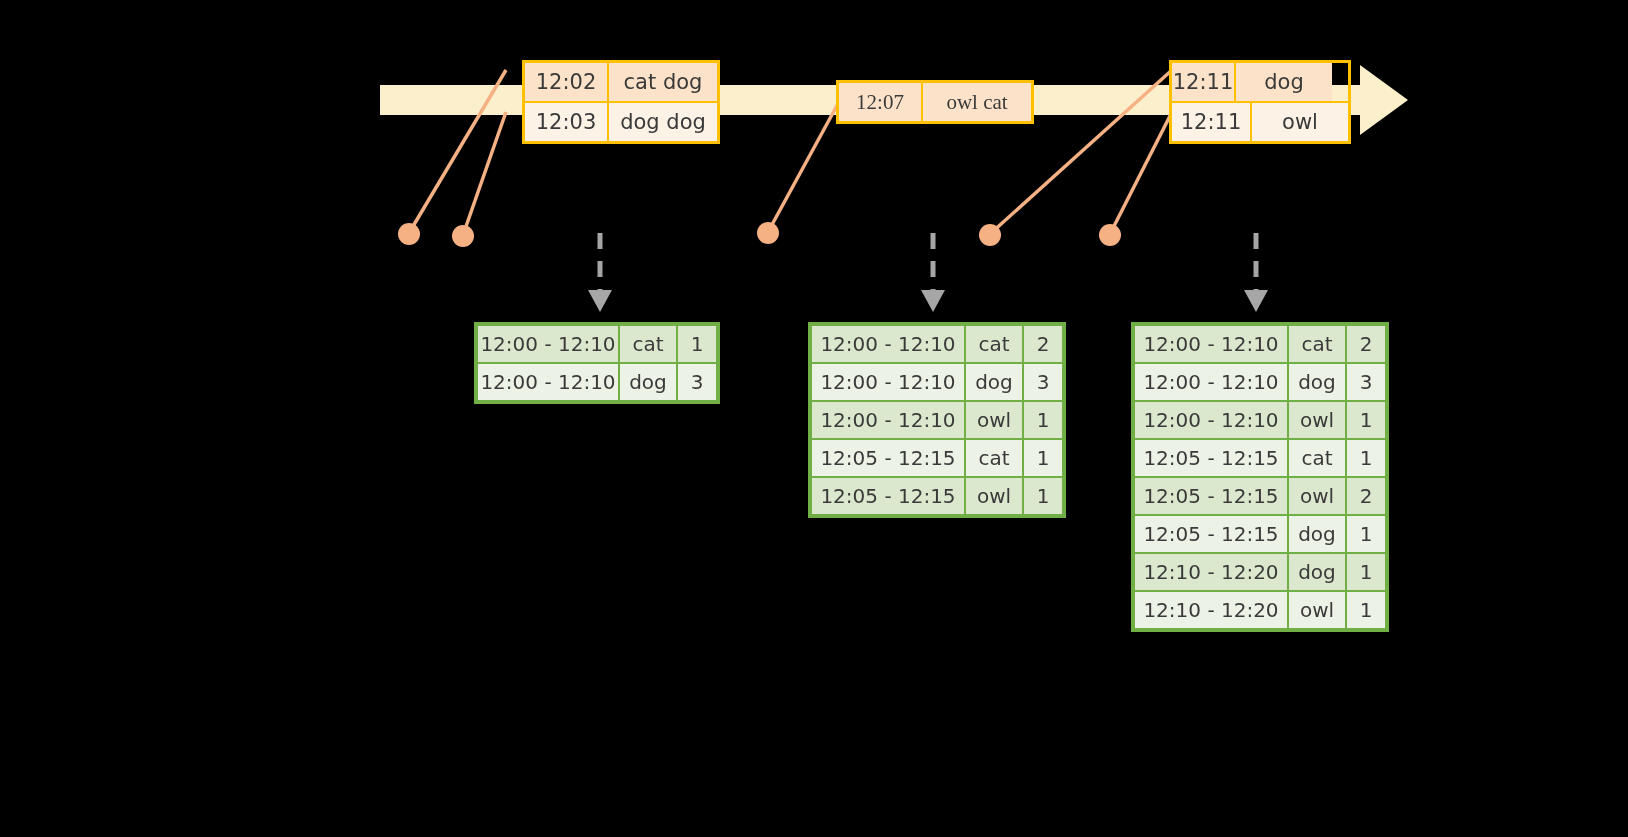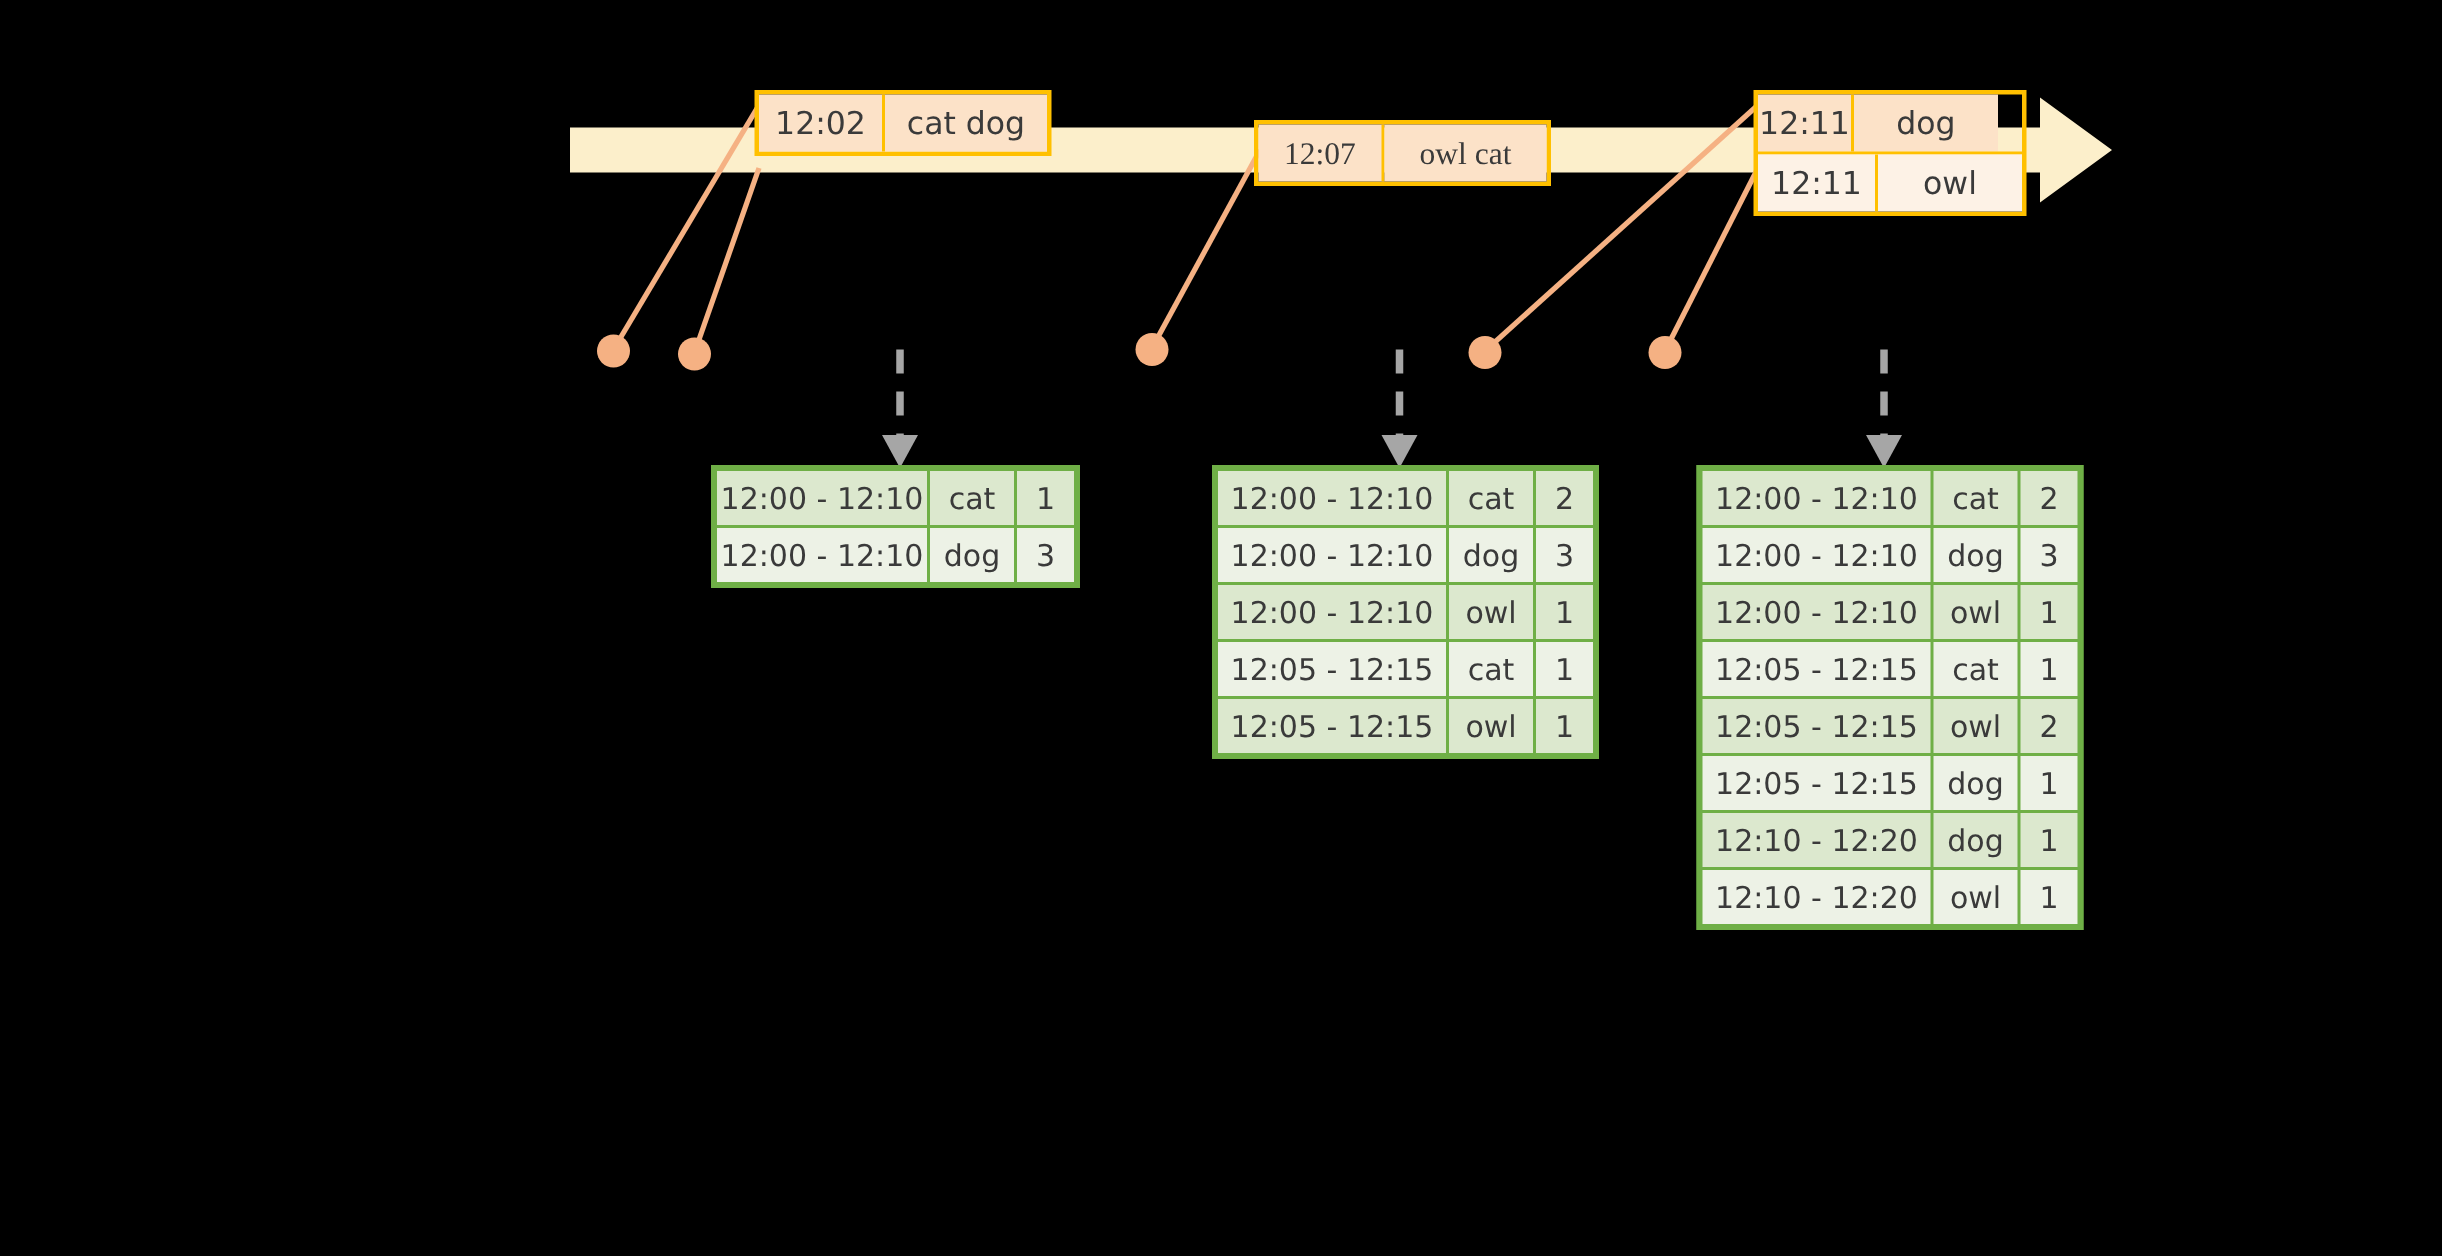--- a/index.html
+++ b/index.html
@@ -15,21 +15,21 @@
   .evt-row{display:flex;}
   .evt-row + .evt-row{border-top:2px solid #FFC000;}
   .evt-cell{box-sizing:border-box;display:flex;align-items:center;justify-content:center;
             font-size:21px;color:#3a3a3a;height:38px;white-space:nowrap;}
   .evt-cell.time{border-right:2px solid #FFC000;}
   .r-dark .evt-cell{background:#FCE2C8;}
   .r-light .evt-cell{background:#FDF2E6;}
 
   
   .rtab{position:absolute;border:3px solid #6FAF46;box-sizing:border-box;
-        display:flex;flex-direction:column;background:#6FAF46;}
+        display:flex;flex-direction:column;background:#6FAF46;margin-top:12px;}
   .rrow{display:flex;}
   .rcell{box-sizing:border-box;display:flex;align-items:center;justify-content:center;
          font-size:20px;color:#3a3a3a;height:36px;white-space:nowrap;
          margin:1px;}
   .rcell.win{flex:0 0 auto;}
   .rcell.key{flex:0 0 auto;}
   .rcell.cnt{flex:0 0 auto;}
   .rrow.d .rcell{background:#DCE8CE;}
   .rrow.l .rcell{background:#EDF2E6;}
 
@@ -69,24 +69,28 @@
     </g>
     <polygon points="1244,290 1268,290 1256,312" fill="#A6A6A6"></polygon>
   </svg>
 
   <div class="dot" style="left:398px;top:223px;"></div>
   <div class="dot" style="left:452px;top:225px;"></div>
   <div class="dot" style="left:757px;top:222px;"></div>
   <div class="dot" style="left:979px;top:224px;"></div>
   <div class="dot" style="left:1099px;top:224px;"></div>
 
-  <div class="evt" style="left:503px;top:60px;">
+  <div class="evt" style="left:522px;top:60px;">
     <div class="evt-row r-dark">
       <div class="evt-cell time" style="width:84px;">12:02</div>
       <div class="evt-cell" style="width:108px;">cat dog</div>
+    </div>
+    <div class="evt-row r-light">
+      <div class="evt-cell time" style="width:84px;">12:03</div>
+      <div class="evt-cell" style="width:108px;">dog dog</div>
     </div>
   </div>
 
   <div class="evt" style="left:836px;top:80px;font-family:Liberation Serif, serif;">
     <div class="evt-row r-dark">
       <div class="evt-cell time" style="width:84px;">12:07</div>
       <div class="evt-cell" style="width:108px;">owl cat</div>
     </div>
   </div>
 

